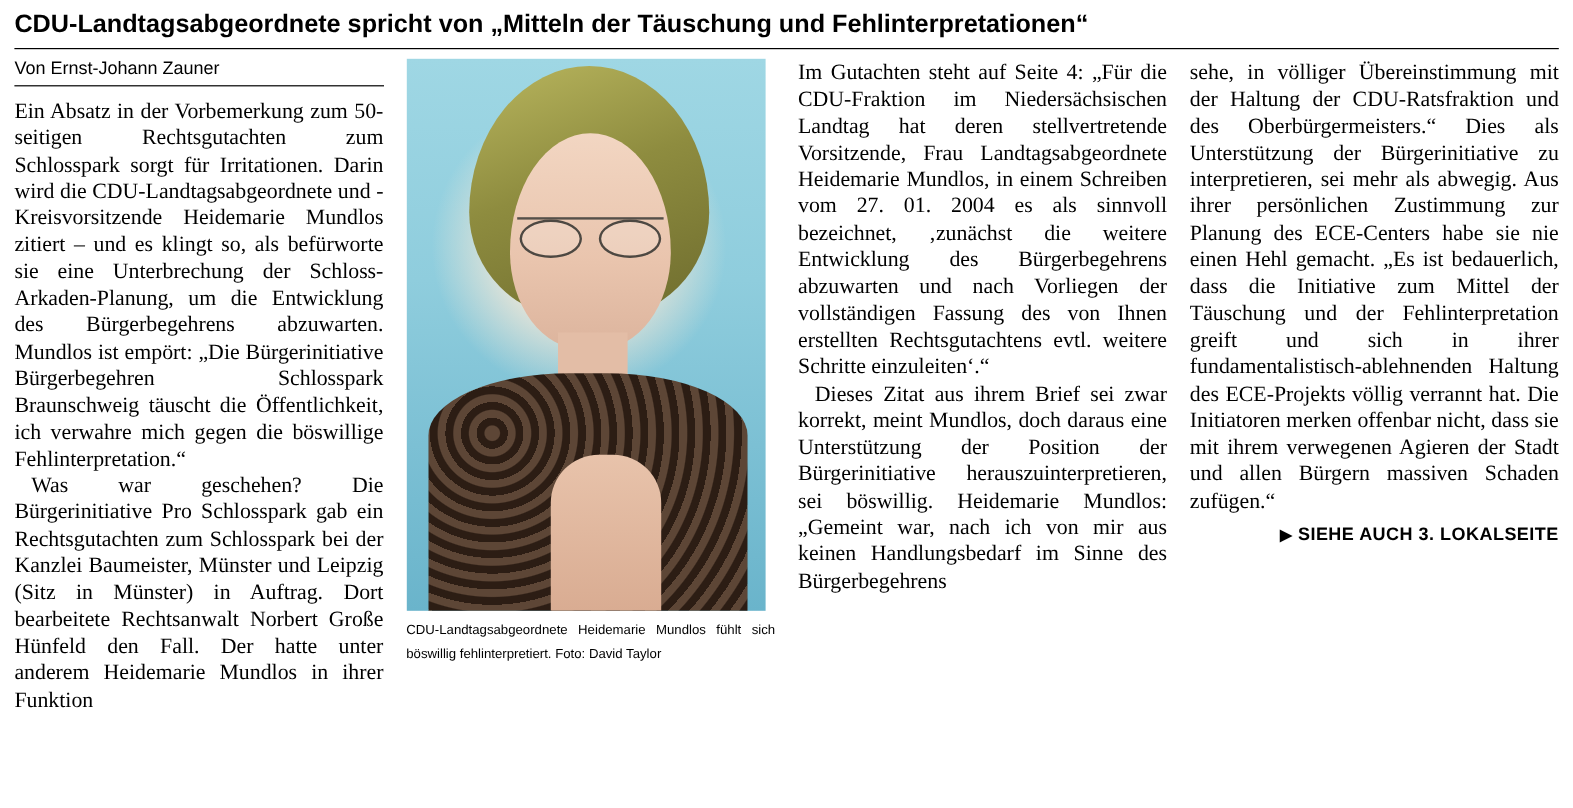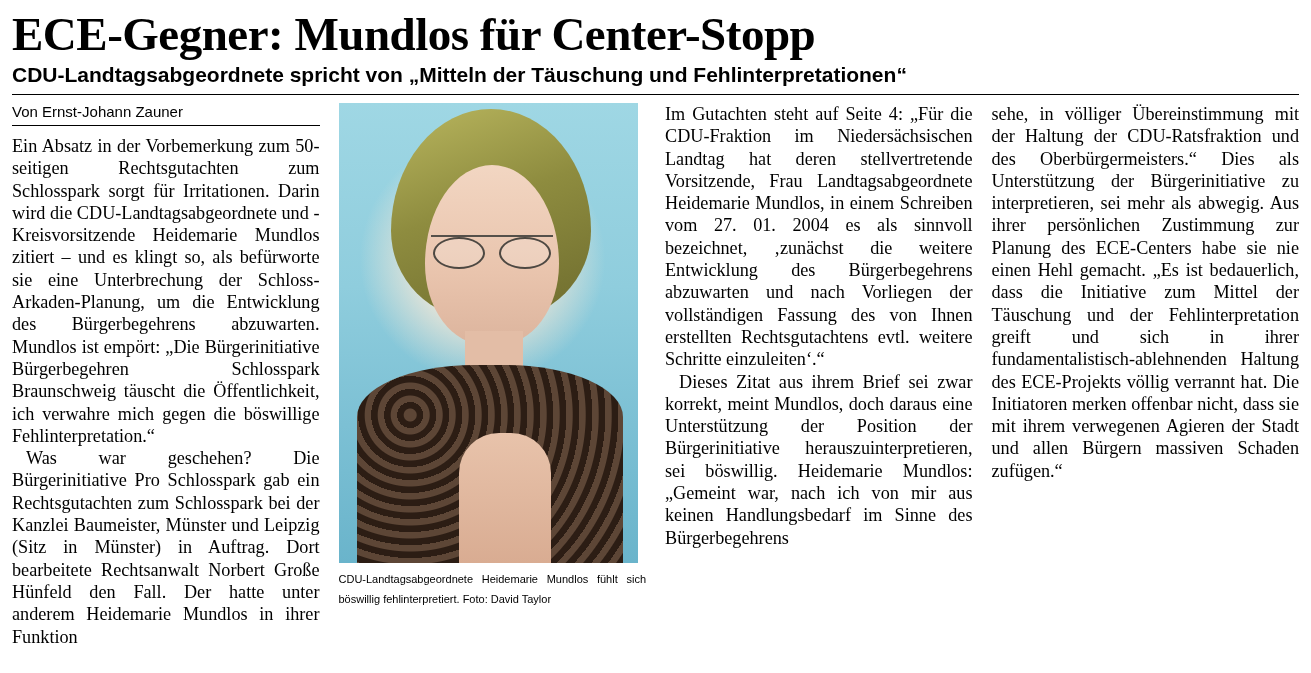--- a/index.html
+++ b/index.html
@@ -160,21 +160,20 @@
   }
   .endnote .tri {
     font-size: 13px;
   }
 </style>
 </head>
 <body>
 
 <div class="page">
 
-  <h1 class="headline">ECE-Gegner: Mundlos für Center-Stopp</h1>
   <h2 class="subhead">CDU-Landtagsabgeordnete spricht von „Mitteln der Täuschung und Fehlinterpretationen“</h2>
   <div class="rule-top"></div>
 
   <div class="columns">
 
     <div class="col">
       <div class="byline">Von Ernst-Johann Zauner</div>
       <div class="byline-rule"></div>
       <p class="body">Ein Absatz in der Vorbemerkung zum 50-seitigen Rechtsgutachten zum Schlosspark sorgt für Irritationen. Darin wird die CDU-Landtagsabgeordnete und -Kreisvorsitzende Heidemarie Mundlos zitiert – und es klingt so, als befürworte sie eine Unterbrechung der Schloss-Arkaden-Planung, um die Entwicklung des Bürgerbegehrens abzuwarten. Mundlos ist empört: „Die Bürgerinitiative Bürgerbegehren Schlosspark Braunschweig täuscht die Öffentlichkeit, ich verwahre mich gegen die böswillige Fehlinterpretation.“</p>
       <p class="body">Was war geschehen? Die Bürgerinitiative Pro Schlosspark gab ein Rechtsgutachten zum Schlosspark bei der Kanzlei Baumeister, Münster und Leipzig (Sitz in Münster) in Auftrag. Dort bearbeitete Rechtsanwalt Norbert Große Hünfeld den Fall. Der hatte unter anderem Heidemarie Mundlos in ihrer Funktion</p>
@@ -195,16 +194,17 @@
       <p class="caption"><span>CDU-Landtagsabgeordnete Heidemarie Mundlos fühlt sich böswillig fehlinterpretiert.</span> <span class="credit">Foto: David Taylor</span></p>
     </div>
 
     <div class="col">
       <p class="body">Im Gutachten steht auf Seite 4: „Für die CDU-Fraktion im Niedersächsischen Landtag hat deren stellvertretende Vorsitzende, Frau Landtagsabgeordnete Heidemarie Mundlos, in einem Schreiben vom 27. 01. 2004 es als sinnvoll bezeichnet, ‚zunächst die weitere Entwicklung des Bürgerbegehrens abzuwarten und nach Vorliegen der vollständigen Fassung des von Ihnen erstellten Rechtsgutachtens evtl. weitere Schritte einzuleiten‘.“</p>
       <p class="body">Dieses Zitat aus ihrem Brief sei zwar korrekt, meint Mundlos, doch daraus eine Unterstützung der Position der Bürgerinitiative herauszuinterpretieren, sei böswillig. Heidemarie Mundlos: „Gemeint war, nach ich von mir aus keinen Handlungsbedarf im Sinne des Bürgerbegehrens</p>
     </div>
 
     <div class="col">
       <p class="body">sehe, in völliger Übereinstimmung mit der Haltung der CDU-Ratsfraktion und des Oberbürgermeisters.“ Dies als Unterstützung der Bürgerinitiative zu interpretieren, sei mehr als abwegig. Aus ihrer persönlichen Zustimmung zur Planung des ECE-Centers habe sie nie einen Hehl gemacht. „Es ist bedauerlich, dass die Initiative zum Mittel der Täuschung und der Fehlinterpretation greift und sich in ihrer fundamentalistisch-ablehnenden Haltung des ECE-Projekts völlig verrannt hat. Die Initiatoren merken offenbar nicht, dass sie mit ihrem verwegenen Agieren der Stadt und allen Bürgern massiven Schaden zufügen.“</p>
+      <div class="endnote"><span class="tri">▶</span> <span>SIEHE AUCH 3. LOKALSEITE</span></div>
     </div>
 
   </div>
 </div>
 
 </body></html>

